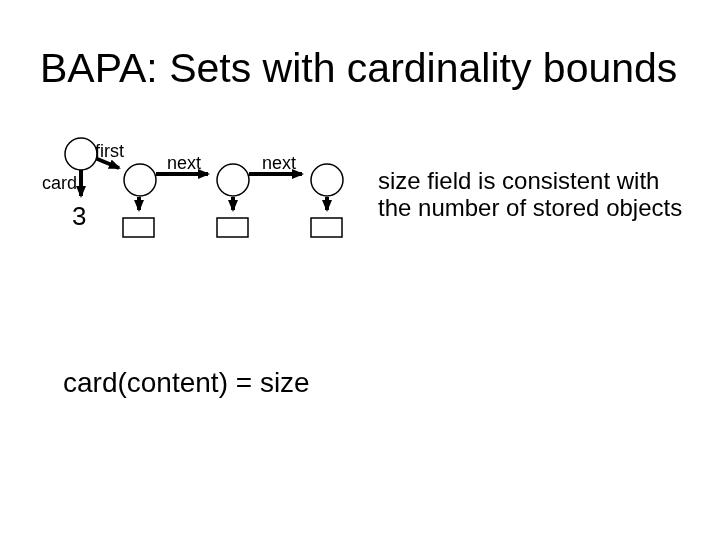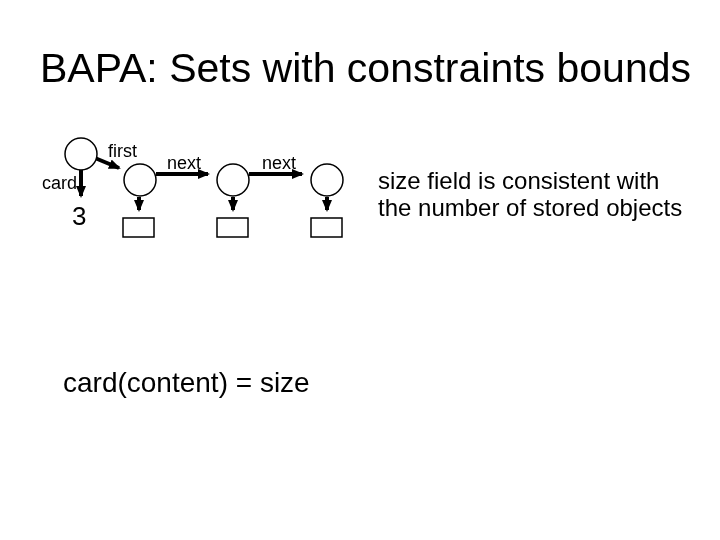--- a/index.html
+++ b/index.html
@@ -38,21 +38,21 @@
     font-weight: 400;
   }
   .formula1 { left: 63px; top: 369px; font-size: 28px; }
   .formula2 { left: 63px; top: 406px; font-size: 28px; }
 </style>
 </head>
 <body>
 
 <div class="slide">
 
-  <h1 class="abs title">BAPA: Sets with constraints bounds</h1>
+  <h1 class="abs title">BAPA: Sets with cardinality bounds</h1>
 
   <svg class="diagram-svg" width="720" height="540" viewBox="0 0 720 540">
     <defs>
       <marker id="ah" viewBox="0 0 12 10" refX="10" refY="5" markerWidth="12" markerHeight="10" orient="auto" markerUnits="userSpaceOnUse">
         <path d="M0,0 L12,5 L0,10 Z" fill="black"></path>
       </marker>
     </defs>
 
     <line x1="95" y1="158" x2="119" y2="168" stroke="black" stroke-width="4" marker-end="url(#ah)"></line>
     <line x1="156" y1="174" x2="208" y2="174" stroke="black" stroke-width="4" marker-end="url(#ah)"></line>
@@ -65,21 +65,21 @@
     <circle cx="81" cy="154" r="16" fill="white" stroke="black" stroke-width="1.5"></circle>
     <circle cx="140" cy="180" r="16" fill="white" stroke="black" stroke-width="1.5"></circle>
     <circle cx="233" cy="180" r="16" fill="white" stroke="black" stroke-width="1.5"></circle>
     <circle cx="327" cy="180" r="16" fill="white" stroke="black" stroke-width="1.5"></circle>
 
     <rect x="123" y="218" width="31" height="19" fill="white" stroke="black" stroke-width="1.5"></rect>
     <rect x="217" y="218" width="31" height="19" fill="white" stroke="black" stroke-width="1.5"></rect>
     <rect x="311" y="218" width="31" height="19" fill="white" stroke="black" stroke-width="1.5"></rect>
   </svg>
 
-  <span class="abs dlabel" style="left:108px; top:142px;">first</span>
+  <span class="abs dlabel" style="left:95px; top:142px;">first</span>
   <span class="abs dlabel" style="left:167px; top:154px;">next</span>
   <span class="abs dlabel" style="left:262px; top:154px;">next</span>
   <span class="abs dlabel" style="left:42px; top:174px;">card</span>
   <span class="abs dvalue" style="left:72px; top:203px;">3</span>
 
   <div class="abs note">
     <div>size field is consistent with</div>
     <div>the number of stored objects</div>
   </div>
 

